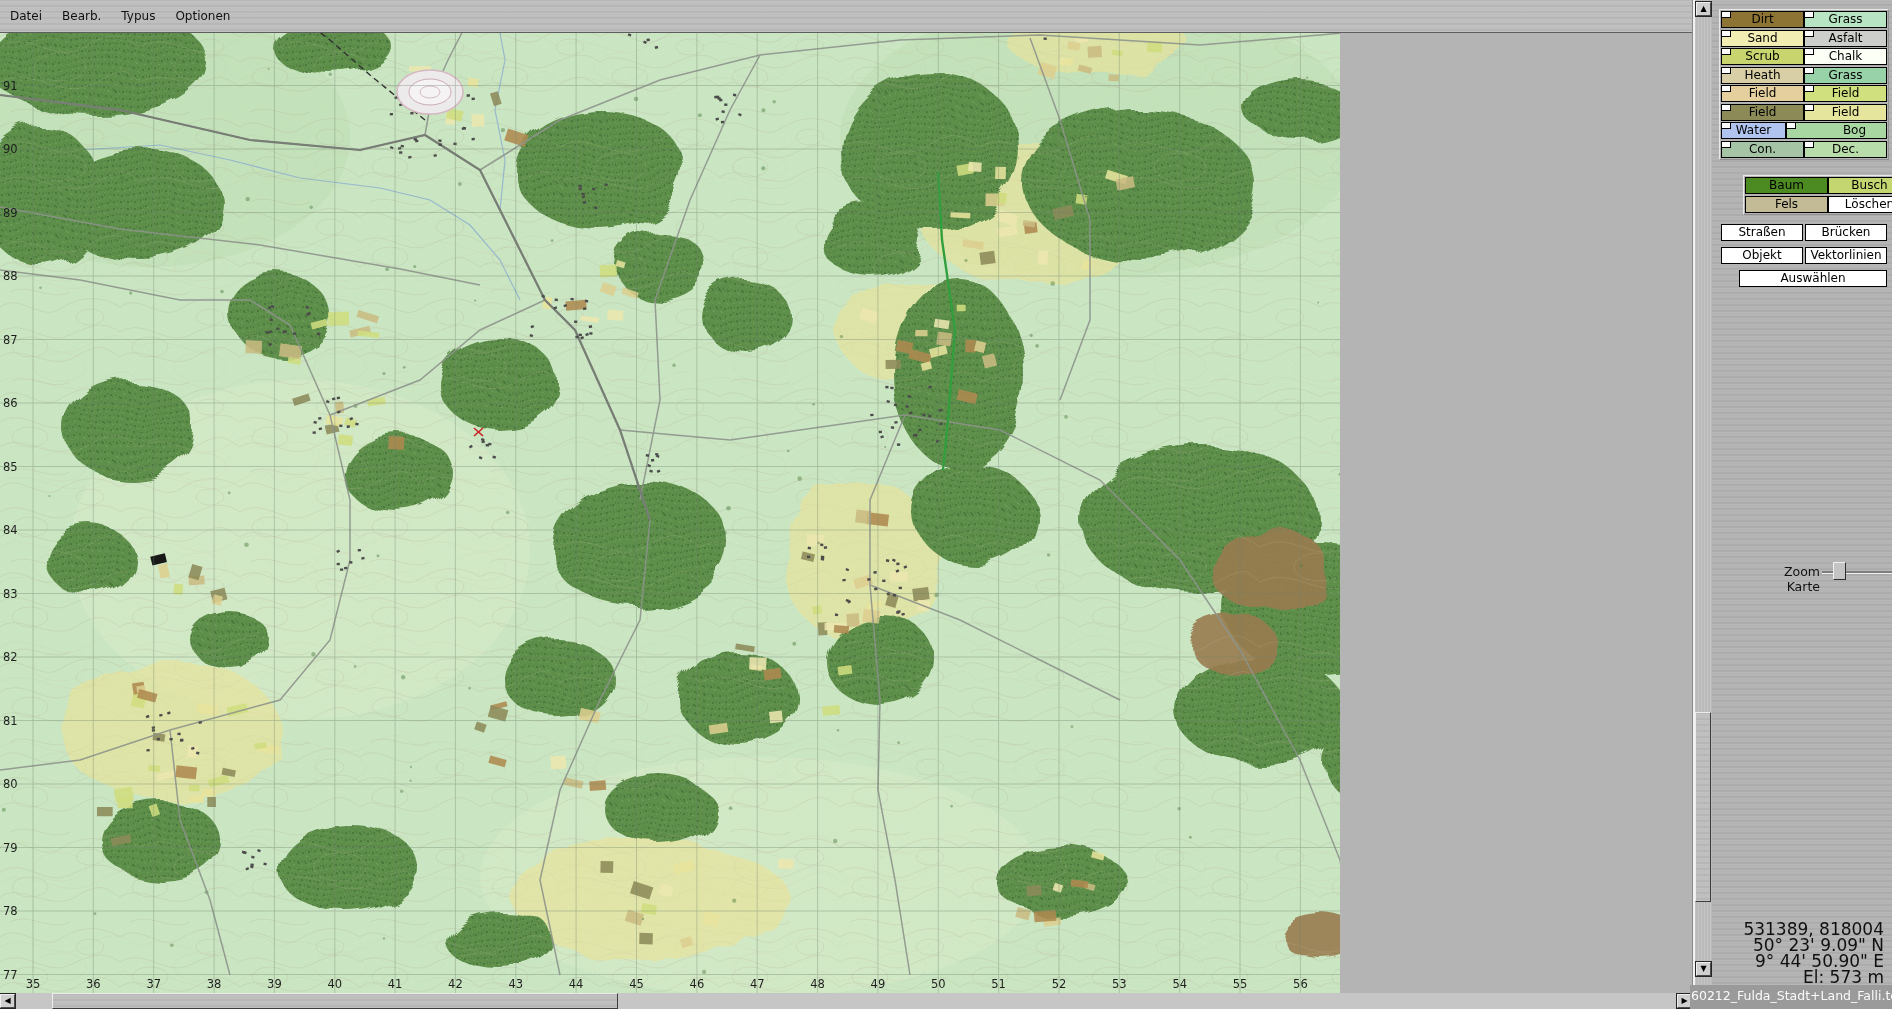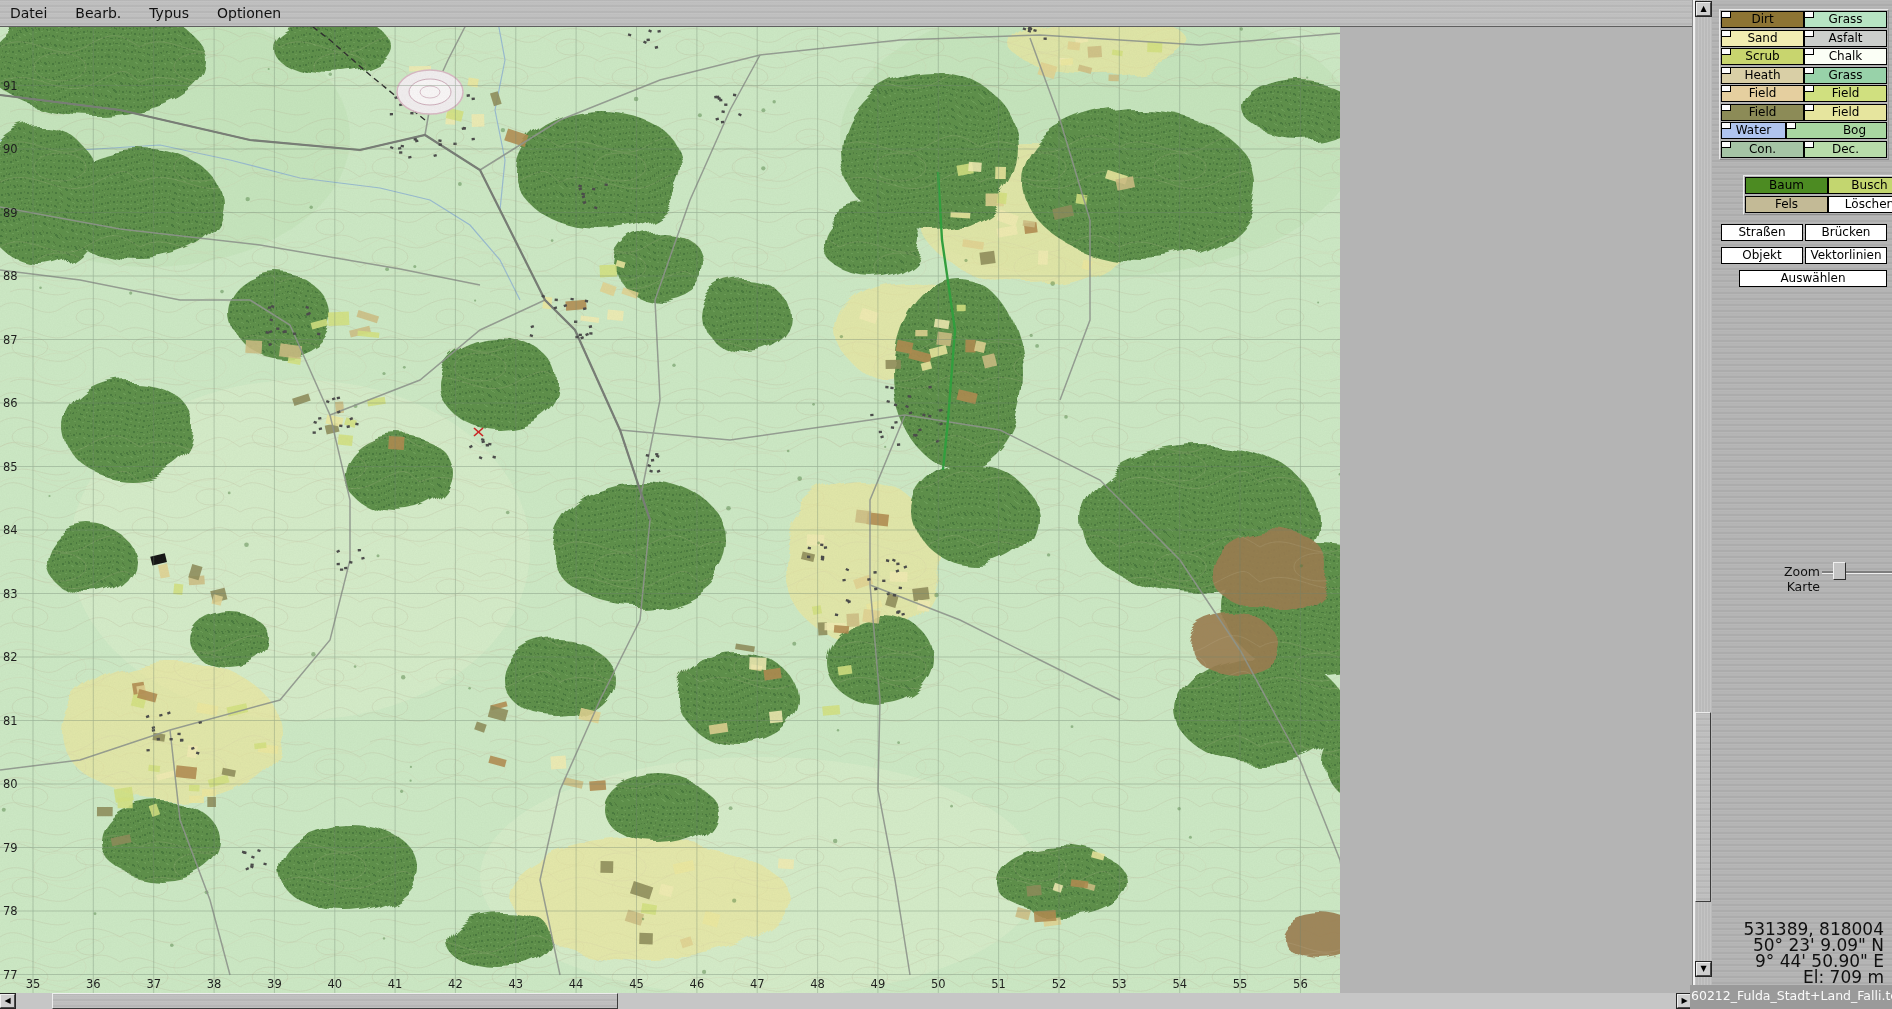--- a/index.html
+++ b/index.html
@@ -17,24 +17,24 @@
         rgba(255,255,255,.05) 4px, rgba(255,255,255,0) 6px);
   }
   .metal-v{
     background-color:#c0c0c0;
     background-image:
       repeating-linear-gradient(90deg,
         rgba(255,255,255,.12) 0px, rgba(255,255,255,0) 1px,
         rgba(0,0,0,.06) 2px, rgba(0,0,0,0) 3px);
   }
   #menubar{
-    position:absolute;left:0;top:0;width:1692px;height:27px;
+    position:absolute;left:0;top:0;width:1692px;height:33px;
     border-bottom:1px solid #5e5e5e;
-    display:flex;align-items:center;gap:28px;padding-left:10px;box-sizing:border-box;
-    font-size:14px;color:#111;z-index:5;
+    display:flex;align-items:center;gap:20px;padding-left:10px;box-sizing:border-box;
+    font-size:12px;color:#111;z-index:5;
   }
   .menu-item{cursor:default;white-space:nowrap;}
   #maparea{
     position:absolute;left:0;top:17px;width:1340px;height:976px;
     background:#cde9c5;overflow:hidden;
   }
   
   #vsep{position:absolute;left:1692px;top:0;width:3px;height:993px;background:#f2f2f2;border-left:1px solid #8a8a8a;box-sizing:border-box;}
   #vscroll{position:absolute;left:1695px;top:0;width:17px;height:993px;background-color:#c6c6c6;}
   #vtrack{position:absolute;left:0;top:0;width:17px;height:993px;}
@@ -910,17 +910,17 @@
   <div id="zoomrow">
     <div id="zoomlabel">Zoom Karte</div>
     <div id="zoomtrack"></div>
     <div id="zoomthumb"></div>
   </div>
 
   <div id="status">
     <div>531389, 818004</div>
     <div>50° 23' 9.09" N</div>
     <div>9° 44' 50.90" E</div>
-    <div>El: 709 m</div>
+    <div>El: 573 m</div>
   </div>
 </div>
 
 <div id="filebar">60212_Fulda_Stadt+Land_Falli.ter*</div>
 
 </body></html>

